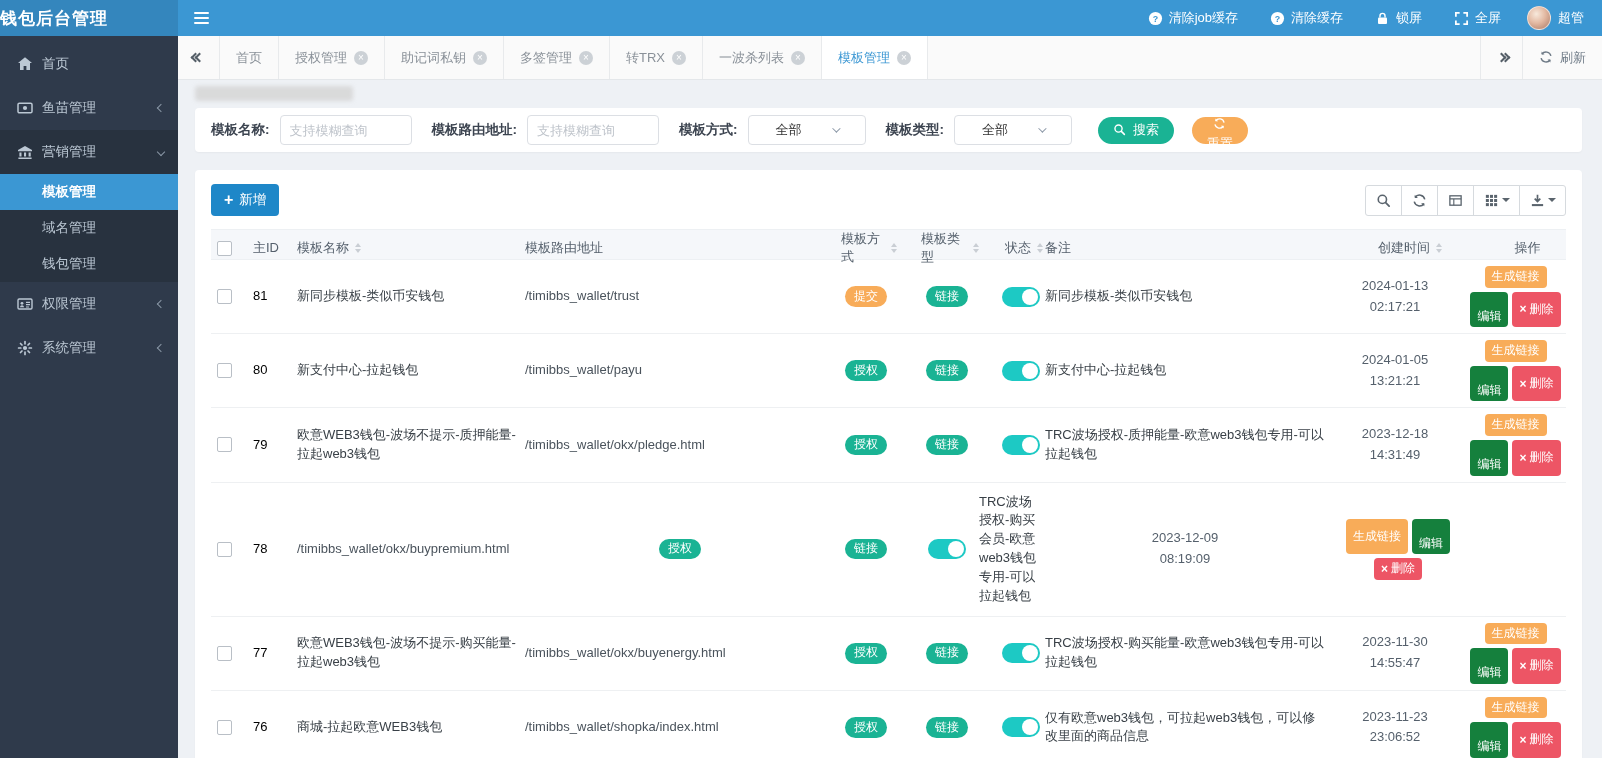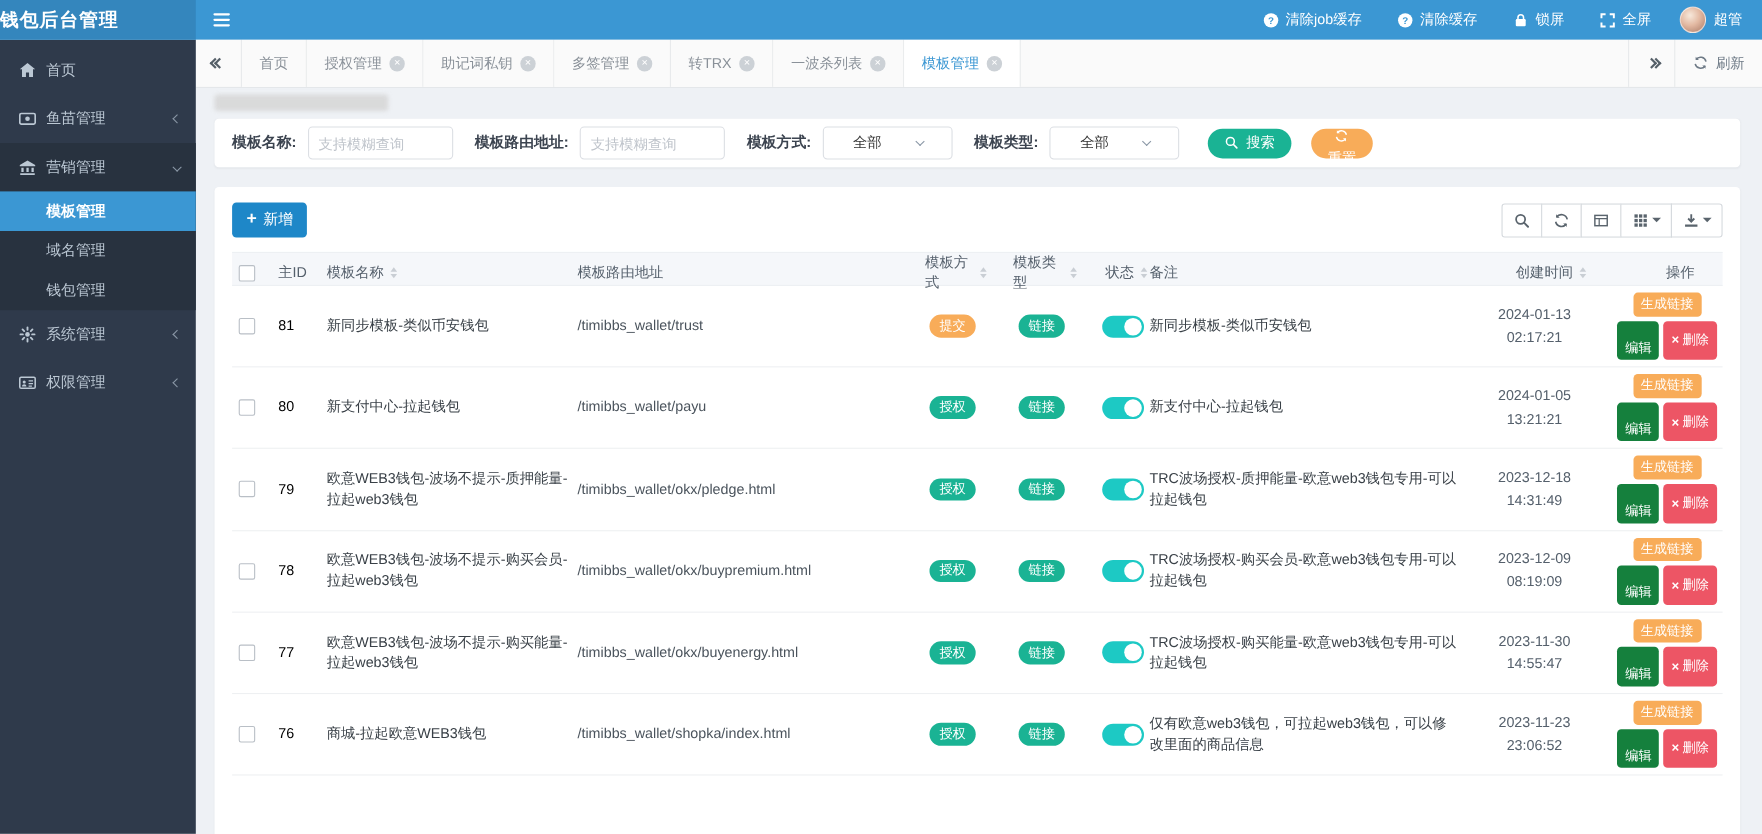--- a/index.html
+++ b/index.html
@@ -210,40 +210,40 @@
   </div>
           <div class="submenu-item">
     <span>钱包管理</span>
   </div>
         </div>
   </div>
       <div class="menu-group">
     <div class="menu-item">
       <span class="m-icon">
             <svg viewBox="0 0 16 16">
-              <circle cx="8" cy="8" r="2.1" fill="currentColor"></circle>
-              <path d="M8 1.6v2.2M8 12.2v2.2M1.6 8h2.2M12.2 8h2.2M3.5 3.5l1.5 1.5M11 11l1.5 1.5M12.5 3.5 11 5M5 11l-1.5 1.5" stroke="currentColor" stroke-width="1.7" stroke-linecap="round"></path>
-            </svg>
-          </span>
-      <span>系统管理</span>
-      <span class="chev left"></span>
-    </div>
-
-  </div>
-      <div class="menu-group">
-    <div class="menu-item">
-      <span class="m-icon">
-            <svg viewBox="0 0 16 16">
               <rect x="1" y="3" width="14" height="10" rx="1.2" fill="none" stroke="currentColor" stroke-width="1.4"></rect>
               <circle cx="5" cy="7.3" r="1.4" fill="currentColor"></circle>
               <path d="M3 11.3c0-1.2 1-2 2-2s2 .8 2 2Z" fill="currentColor"></path>
               <path d="M9 6.3h4M9 8.7h4M9 11h3" stroke="currentColor" stroke-width="1.2"></path>
             </svg>
           </span>
       <span>权限管理</span>
+      <span class="chev left"></span>
+    </div>
+
+  </div>
+      <div class="menu-group">
+    <div class="menu-item">
+      <span class="m-icon">
+            <svg viewBox="0 0 16 16">
+              <circle cx="8" cy="8" r="2.1" fill="currentColor"></circle>
+              <path d="M8 1.6v2.2M8 12.2v2.2M1.6 8h2.2M12.2 8h2.2M3.5 3.5l1.5 1.5M11 11l1.5 1.5M12.5 3.5 11 5M5 11l-1.5 1.5" stroke="currentColor" stroke-width="1.7" stroke-linecap="round"></path>
+            </svg>
+          </span>
+      <span>系统管理</span>
       <span class="chev left"></span>
     </div>
 
   </div>
     </nav>
 </aside>
 
 <div class="tabbar">
   <div class="tab-collapse">
     <span class="dchev left">
@@ -560,21 +560,20 @@
         <span class="op-x">×</span>
         <span>删除</span>
       </button>
     </div>
   </div>
           <div class="tr row">
     <div class="td">
               <span class="cbx"></span>
             </div>
     <div class="td id-cell">78</div>
-    <div class="td wrap">欧意WEB3钱包-波场不提示-购买会员-拉起web3钱包</div>
     <div class="td wrap route">/timibbs_wallet/okx/buypremium.html</div>
     <div class="td center">
               <span class="badge" style="background: rgb(26, 179, 148);">授权</span>
             </div>
     <div class="td center">
               <span class="badge" style="background: rgb(26, 179, 148);">链接</span>
             </div>
     <div class="td center">
               <span class="toggle" style="background: rgb(29, 201, 196);"></span>
             </div>

